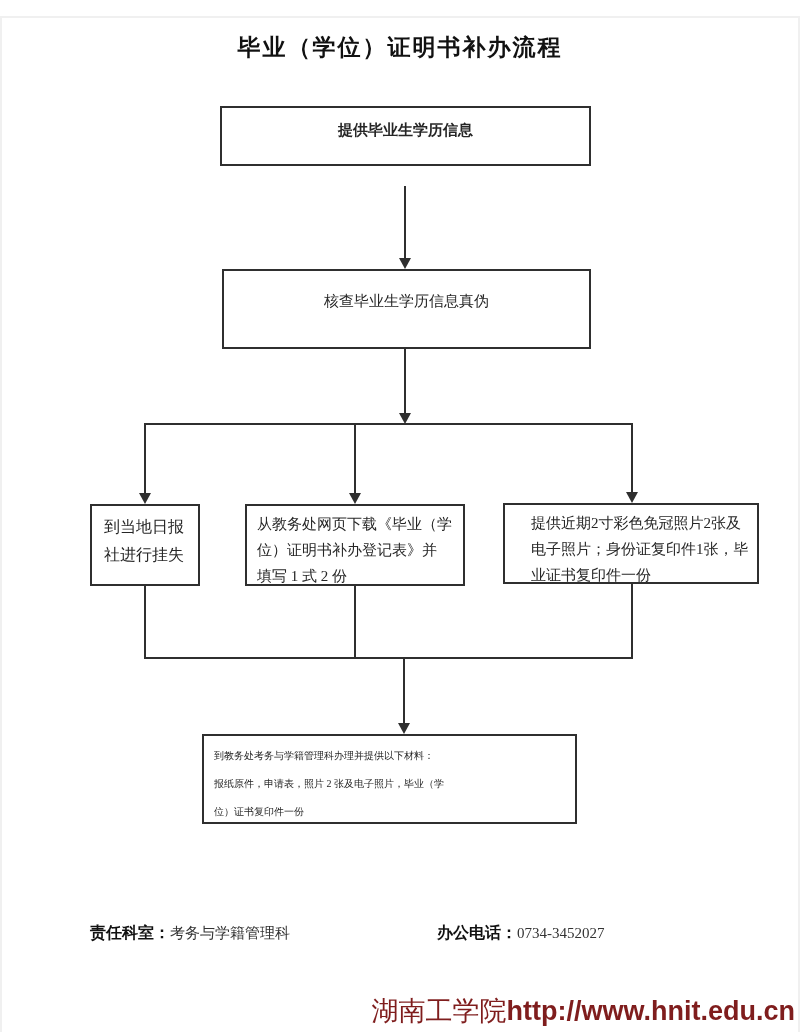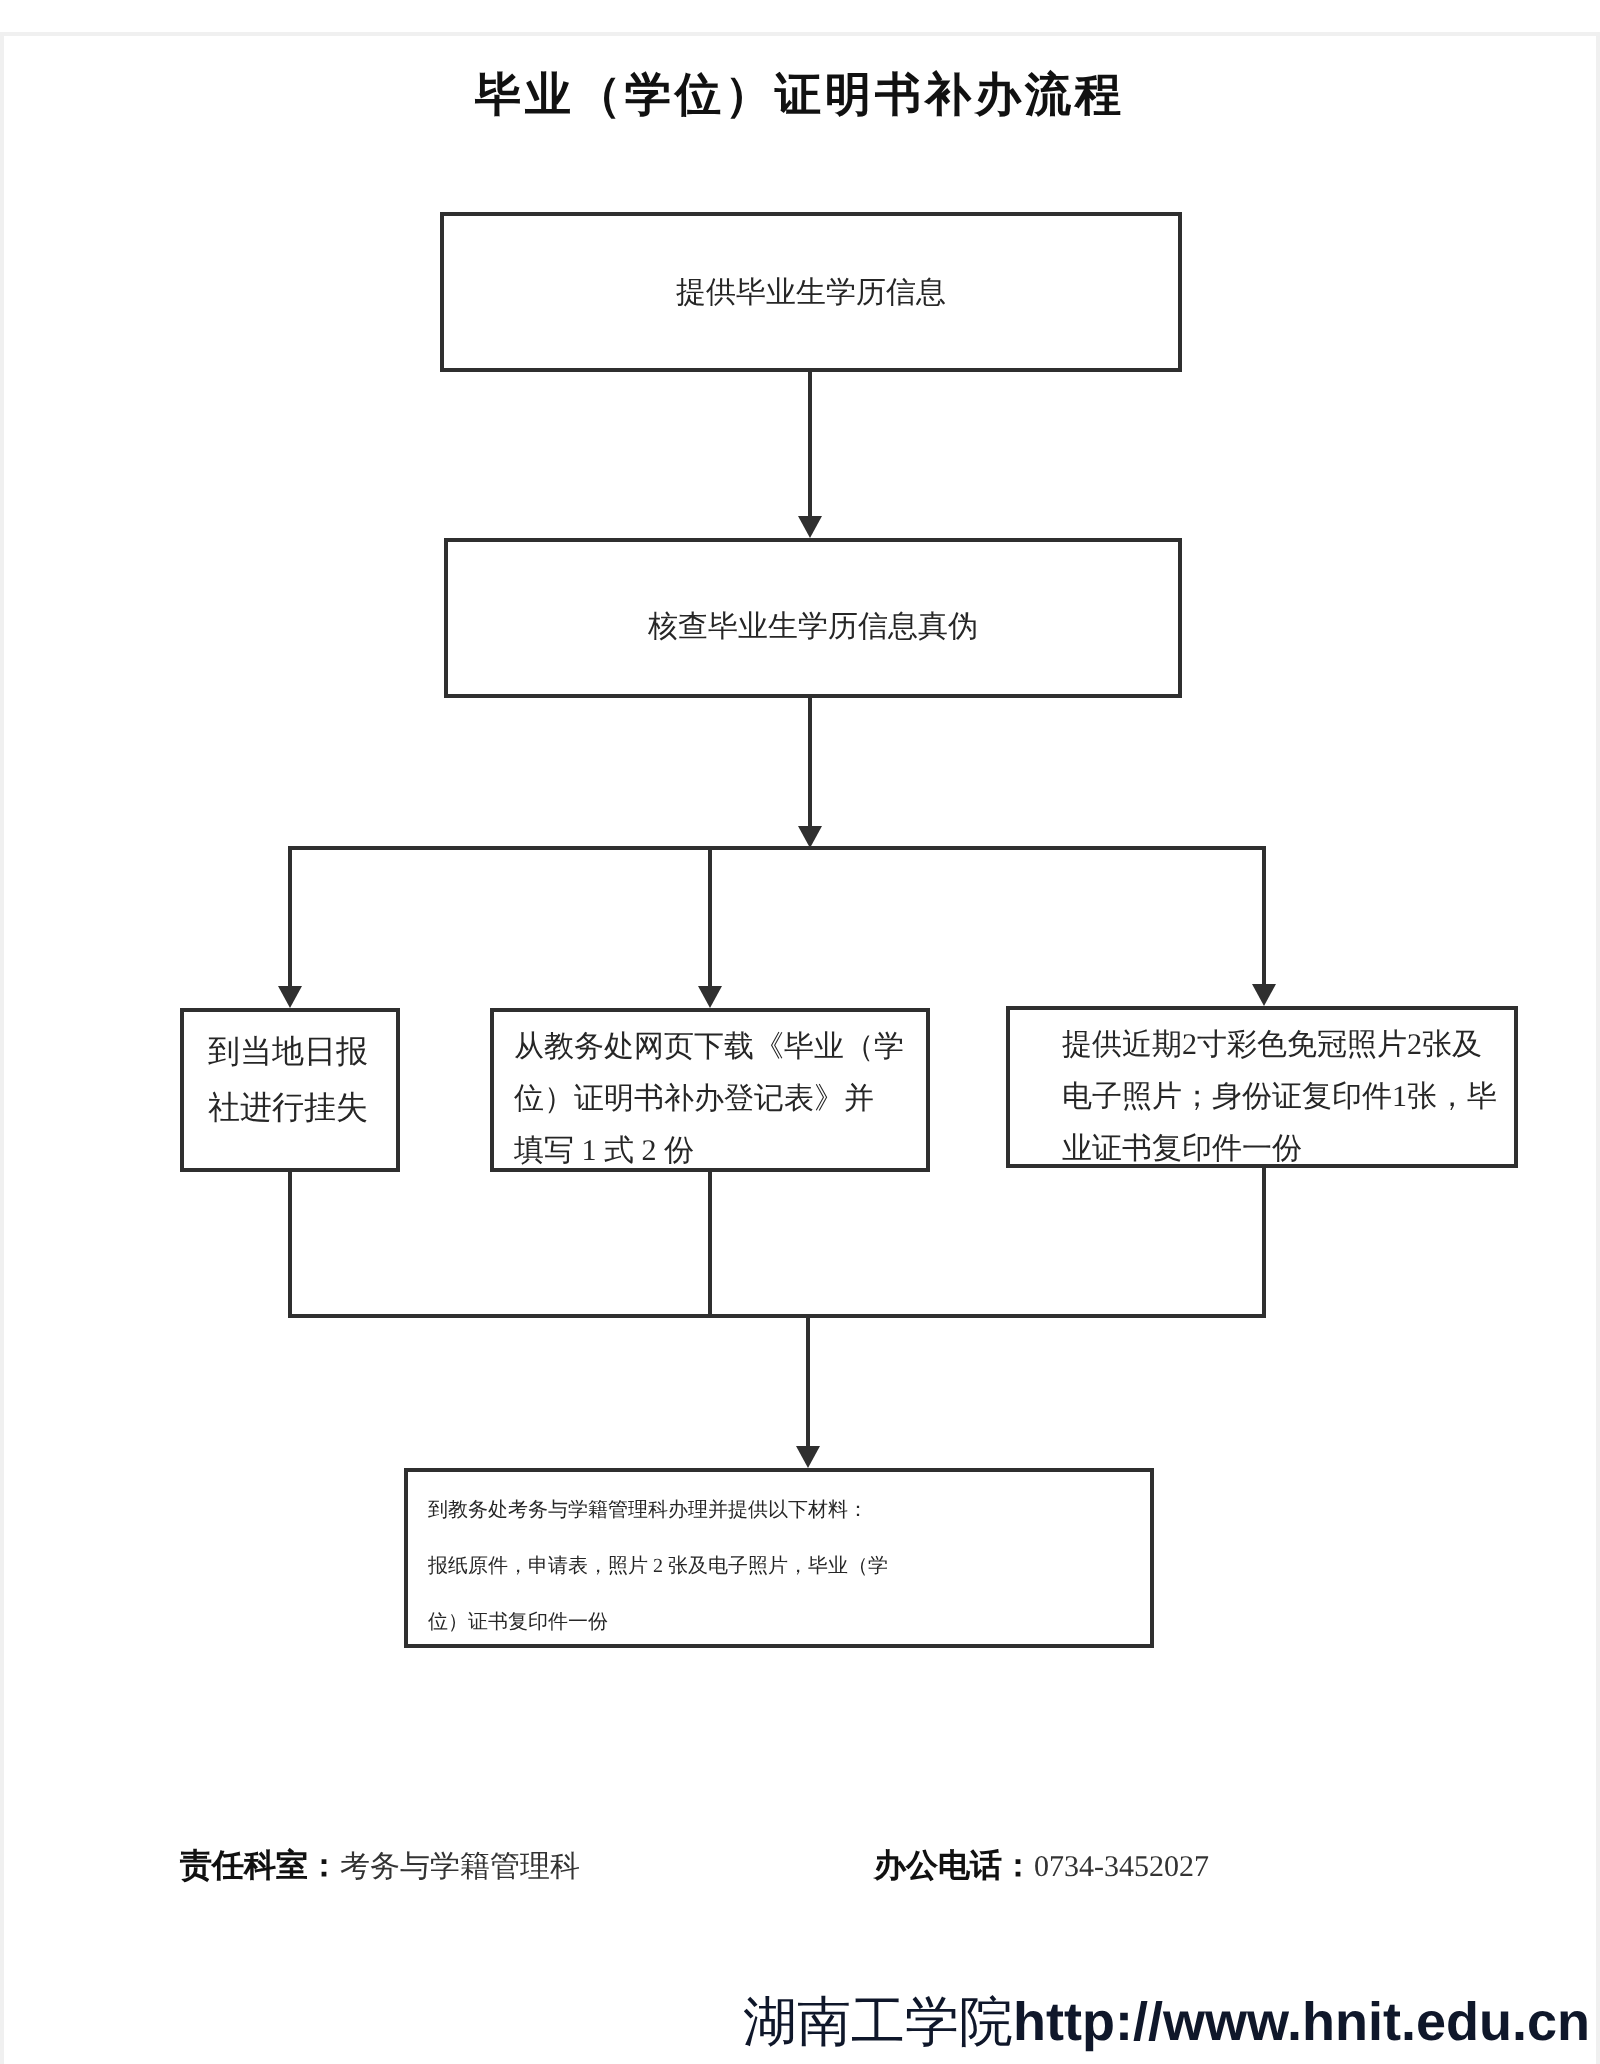--- a/index.html
+++ b/index.html
@@ -31,22 +31,22 @@
   .fbox{
     position:absolute;
     border:2px solid #2f2f2f;
     background:#fff;
     box-sizing:border-box;
     font-size:15px;
     line-height:27px;
     color:#262626;
   }
   .fbox .bl{white-space:nowrap;}
-  .box-provide-info{left:220px;top:90px;width:371px;height:80px;text-align:center;padding-top:26px;}
-  .box-verify{left:222px;top:253px;width:369px;height:80px;text-align:center;padding-top:30px;}
+  .box-provide-info{left:220px;top:90px;width:371px;height:60px;text-align:center;padding-top:9px;font-weight:bold;}
+  .box-verify{left:222px;top:253px;width:369px;height:80px;text-align:center;padding-top:17px;}
   .box-report-loss{left:90px;top:488px;width:110px;height:82px;padding:7px 0 0 12px;font-size:16px;line-height:28px;}
   .box-download-form{left:245px;top:488px;width:220px;height:82px;padding:5px 0 0 10px;font-size:15px;line-height:26px;}
   .box-photos{left:503px;top:487px;width:256px;height:81px;padding:5px 0 0 26px;font-size:15px;line-height:26px;}
   .box-submit{left:202px;top:718px;width:375px;height:90px;padding:6px 0 0 10px;font-size:10px;line-height:28px;}
   .vline{position:absolute;width:2px;background:#2f2f2f;}
   .hline{position:absolute;height:2px;background:#2f2f2f;}
   .arrowhead{
     position:absolute;width:0;height:0;
     border-left:6px solid transparent;
     border-right:6px solid transparent;
@@ -60,21 +60,21 @@
     font-family:"Liberation Sans","DejaVu Sans",sans-serif;
     font-weight:bold;font-size:16px;color:#111;
   }
   .footer .grp-dept{position:absolute;left:90px;top:0;white-space:nowrap;}
   .footer .grp-phone{position:absolute;left:437px;top:0;white-space:nowrap;}
   .footer .value{color:#333;}
   .watermark{
     position:absolute;
     right:5px;top:977px;
     white-space:nowrap;
-    color:#0f172a;
+    color:#7f1d1d;
   }
   .watermark .wm-org{
     font-family:"Liberation Serif","DejaVu Serif",serif;
     font-size:27px;
   }
   .watermark .wm-url{
     font-family:"Liberation Sans","DejaVu Sans",sans-serif;
     font-weight:bold;
     font-size:27px;
   }

